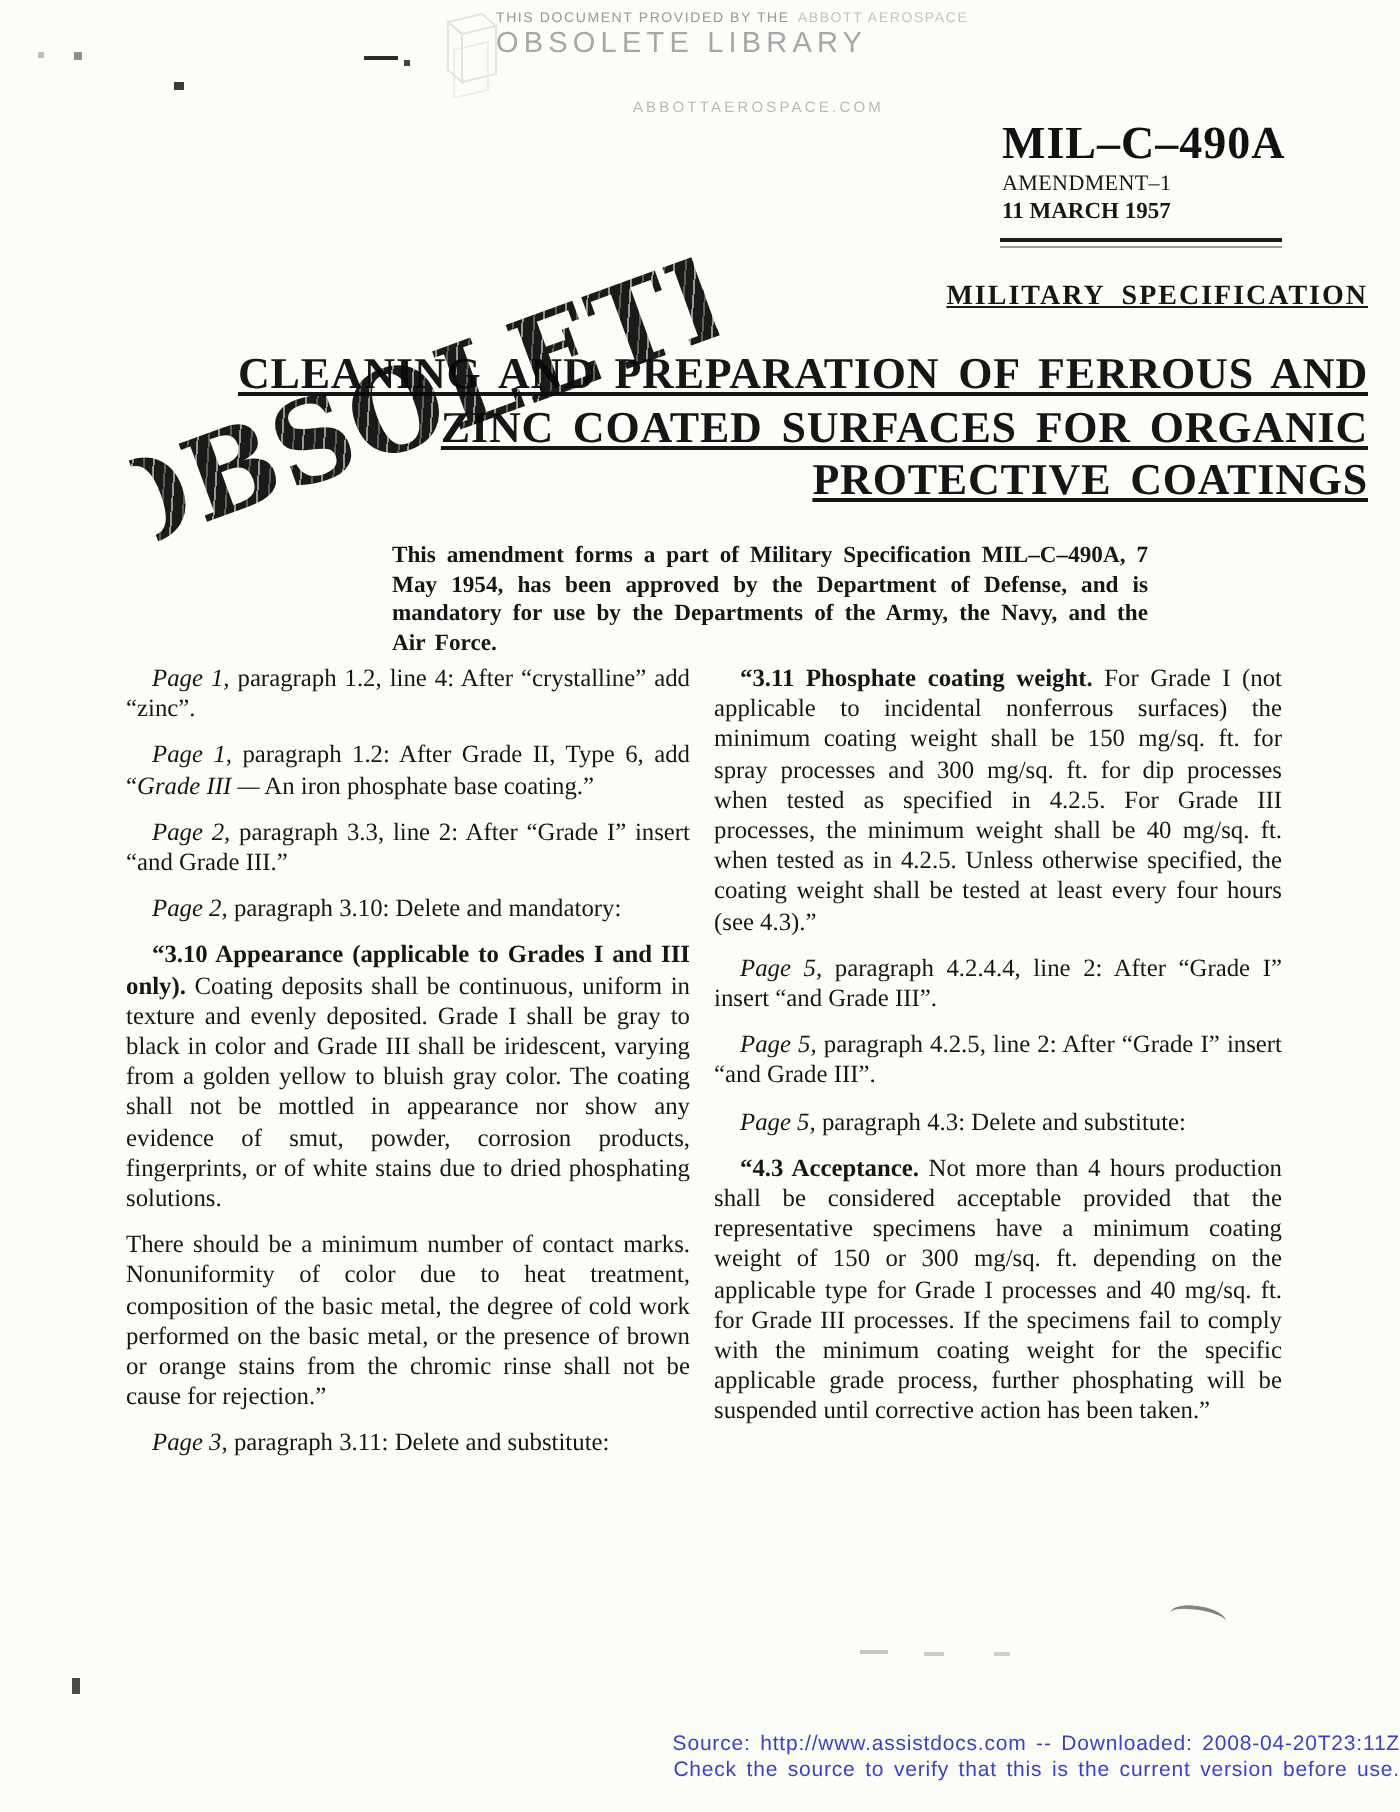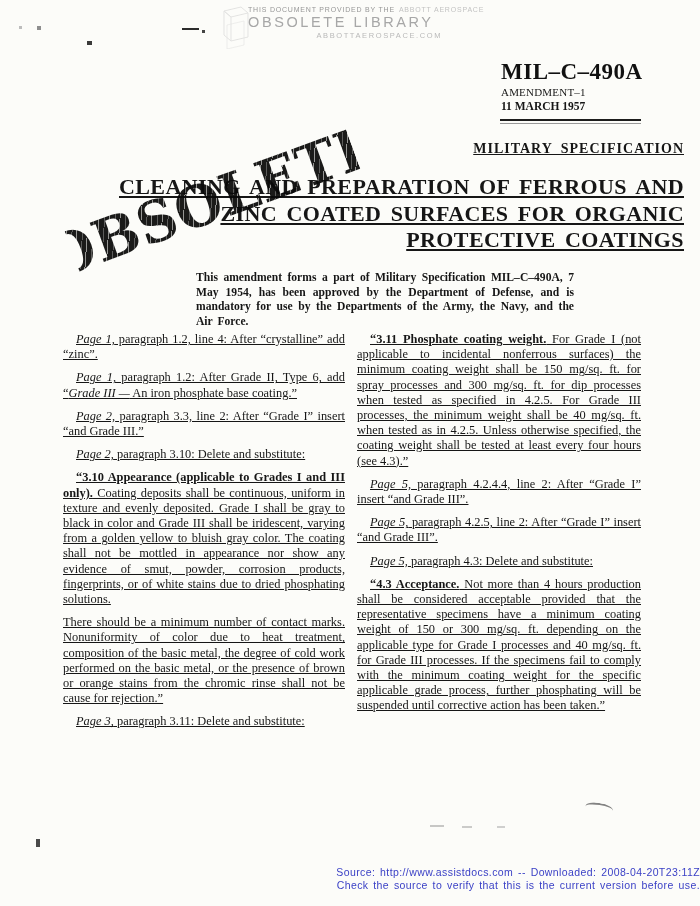--- a/index.html
+++ b/index.html
@@ -6,21 +6,21 @@
   .page{
     position:relative;width:700px;height:906px;margin:0 auto;
     background:#fcfcf9;overflow:hidden;
     font-family:"Liberation Serif","DejaVu Serif",serif;color:#161616;
   }
   
   .prov{position:absolute;left:248px;top:6px;width:210px;font-family:"Liberation Sans","DejaVu Sans",sans-serif;}
   .prov-line1{white-space:nowrap;font-size:7px;letter-spacing:.8px;color:#979797;}
   .prov-line1 .lighter{color:#c3c3c3;margin-left:4px;}
   .prov-line2{font-size:14.5px;letter-spacing:2.6px;color:#a7a7a7;margin-top:1px;}
-  .prov-line3{font-size:7.5px;letter-spacing:1.6px;color:#b9b9b9;text-align:right;padding-right:16px;margin-top:1px;}
+  .prov-line3{font-size:7.5px;letter-spacing:1.6px;color:#b9b9b9;text-align:right;padding-right:16px;margin-top:19px;}
   .logo{position:absolute;left:221px;top:5px;opacity:.55;}
   
   .docid{position:absolute;left:501px;top:60px;line-height:1.05;}
   .doc-number{font-size:23px;font-weight:bold;letter-spacing:.5px;color:#111;}
   .doc-amend{font-size:11px;font-weight:normal;margin-top:3px;letter-spacing:.2px;}
   .doc-date{font-size:11.5px;font-weight:bold;margin-top:1px;}
   .hdr-rule{position:absolute;left:500px;top:119px;width:141px;height:2px;
     border-top:2px solid #1d1d1d;border-bottom:1px solid #9a9a9a;}
   
   .titleblock{position:absolute;left:38px;top:141px;width:646px;text-align:right;text-decoration:underline;}
@@ -36,21 +36,21 @@
     transform:rotate(-20deg) scaleX(.95);transform-origin:50% 50%;
     opacity:.93;z-index:5;
     -webkit-mask-image:repeating-linear-gradient(115deg,#000 0 5px,rgba(0,0,0,.7) 5px 6px,#000 6px 10px,rgba(0,0,0,.45) 10px 11px);
     mask-image:repeating-linear-gradient(115deg,#000 0 5px,rgba(0,0,0,.7) 5px 6px,#000 6px 10px,rgba(0,0,0,.45) 10px 11px);
   }
   
   .amnote{position:absolute;left:196px;top:271px;width:378px;
     font-weight:bold;font-size:11.6px;line-height:14.7px;
     text-align:justify;word-spacing:2px;}
   
-  .col{position:absolute;top:332px;font-size:12.4px;line-height:15.2px;text-align:justify;text-decoration:underline;}
+  .col{position:absolute;top:332px;font-size:12.4px;line-height:15.2px;text-align:justify;}
   .col-left{left:63px;width:282px;}
   .col-right{left:357px;width:284px;}
   .para{margin:0 0 8px 0;text-indent:13px;}
   .para.noindent{text-indent:0;}
   .seg-bold{font-weight:bold;}
   .seg-italic{font-style:italic;}
   
   .footer{position:absolute;left:0;top:866px;width:700px;text-align:right;
     font-family:"Liberation Sans","DejaVu Sans",sans-serif;
     font-size:10.5px;line-height:13px;letter-spacing:.4px;word-spacing:1.5px;}
@@ -95,21 +95,21 @@
   </div>
 
   <div class="stamp">OBSOLETE</div>
 
   <div class="amnote">This amendment forms a part of Military Specification MIL–C–490A, 7 May 1954, has been approved by the Department of Defense, and is mandatory for use by the Departments of the Army, the Navy, and the Air Force.</div>
 
   <div class="col col-left">
       <p class="para"><span class="seg-italic">Page 1,</span><span class="seg-normal"> paragraph 1.2, line 4: After “crystalline” add “zinc”.</span></p>
       <p class="para"><span class="seg-italic">Page 1,</span><span class="seg-normal"> paragraph 1.2: After Grade II, Type 6, add “</span><span class="seg-italic">Grade III —</span><span class="seg-normal"> An iron phosphate base coating.”</span></p>
       <p class="para"><span class="seg-italic">Page 2,</span><span class="seg-normal"> paragraph 3.3, line 2: After “Grade I” insert “and Grade III.”</span></p>
-      <p class="para"><span class="seg-italic">Page 2,</span><span class="seg-normal"> paragraph 3.10: Delete and substitute:</span></p>
+      <p class="para"><span class="seg-italic">Page 2,</span><span class="seg-normal"> paragraph 3.10: Delete and mandatory:</span></p>
       <p class="para"><span class="seg-bold">“3.10 Appearance (applicable to Grades I and III only).</span><span class="seg-normal"> Coating deposits shall be continuous, uniform in texture and evenly deposited. Grade I shall be gray to black in color and Grade III shall be iridescent, varying from a golden yellow to bluish gray color. The coating shall not be mottled in appearance nor show any evidence of smut, powder, corrosion products, fingerprints, or of white stains due to dried phosphating solutions.</span></p>
       <p class="para noindent"><span class="seg-normal">There should be a minimum number of contact marks. Nonuniformity of color due to heat treatment, composition of the basic metal, the degree of cold work performed on the basic metal, or the presence of brown or orange stains from the chromic rinse shall not be cause for rejection.”</span></p>
       <p class="para"><span class="seg-italic">Page 3,</span><span class="seg-normal"> paragraph 3.11: Delete and substitute:</span></p>
     </div>
   <div class="col col-right">
       <p class="para"><span class="seg-bold">“3.11 Phosphate coating weight.</span><span class="seg-normal"> For Grade I (not applicable to incidental nonferrous surfaces) the minimum coating weight shall be 150 mg/sq. ft. for spray processes and 300 mg/sq. ft. for dip processes when tested as specified in 4.2.5. For Grade III processes, the minimum weight shall be 40 mg/sq. ft. when tested as in 4.2.5. Unless otherwise specified, the coating weight shall be tested at least every four hours (see 4.3).”</span></p>
       <p class="para"><span class="seg-italic">Page 5,</span><span class="seg-normal"> paragraph 4.2.4.4, line 2: After “Grade I” insert “and Grade III”.</span></p>
       <p class="para"><span class="seg-italic">Page 5,</span><span class="seg-normal"> paragraph 4.2.5, line 2: After “Grade I” insert “and Grade III”.</span></p>
       <p class="para"><span class="seg-italic">Page 5,</span><span class="seg-normal"> paragraph 4.3: Delete and substitute:</span></p>
       <p class="para"><span class="seg-bold">“4.3 Acceptance.</span><span class="seg-normal"> Not more than 4 hours production shall be considered acceptable provided that the representative specimens have a minimum coating weight of 150 or 300 mg/sq. ft. depending on the applicable type for Grade I processes and 40 mg/sq. ft. for Grade III processes. If the specimens fail to comply with the minimum coating weight for the specific applicable grade process, further phosphating will be suspended until corrective action has been taken.”</span></p>

